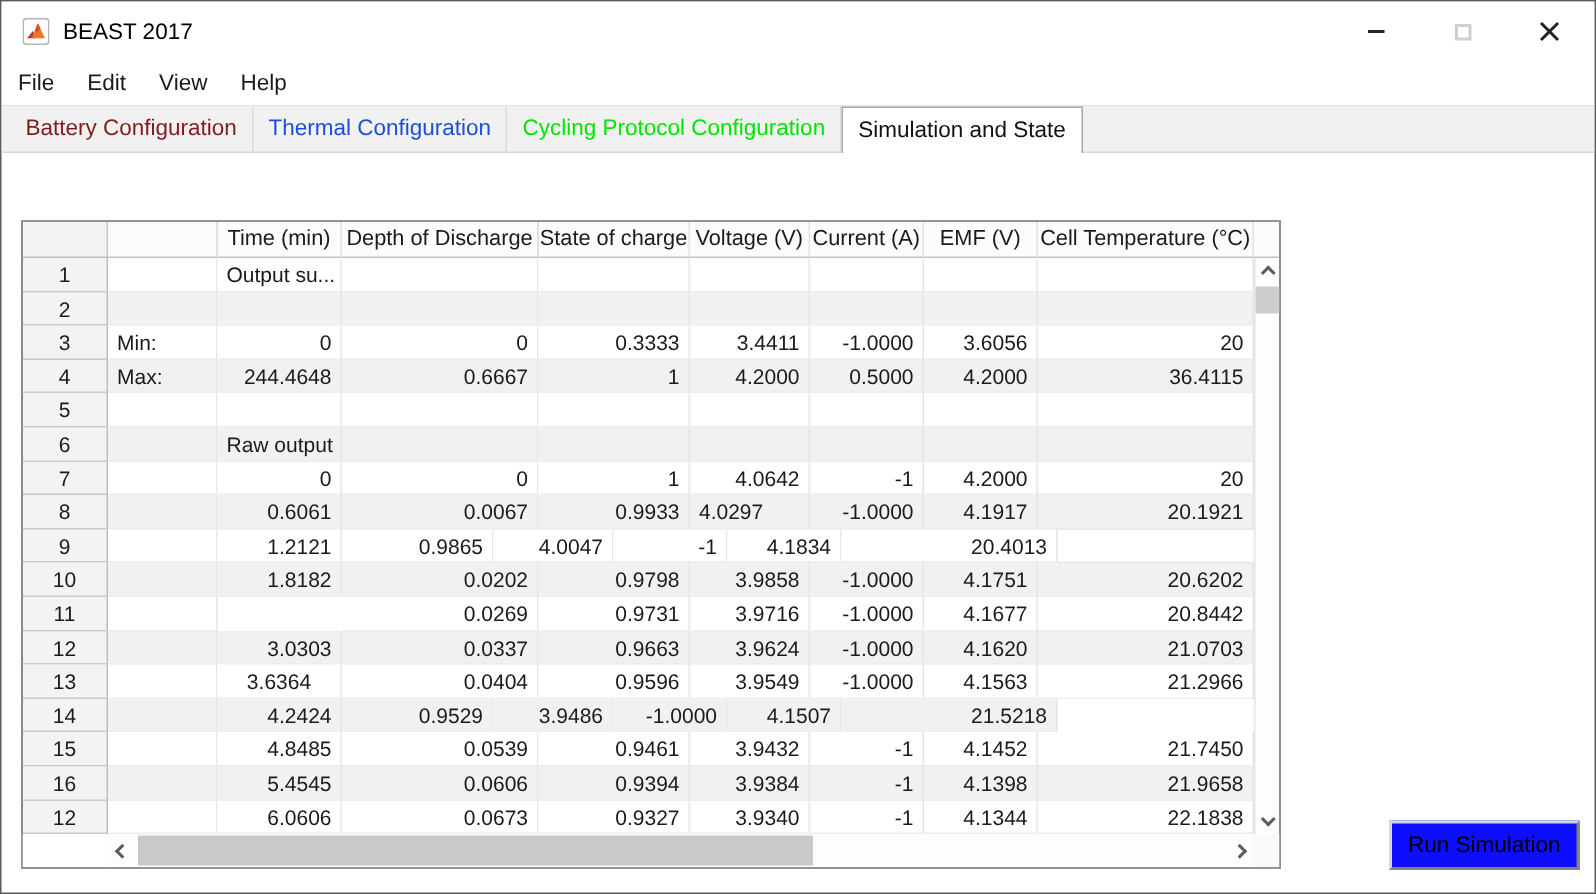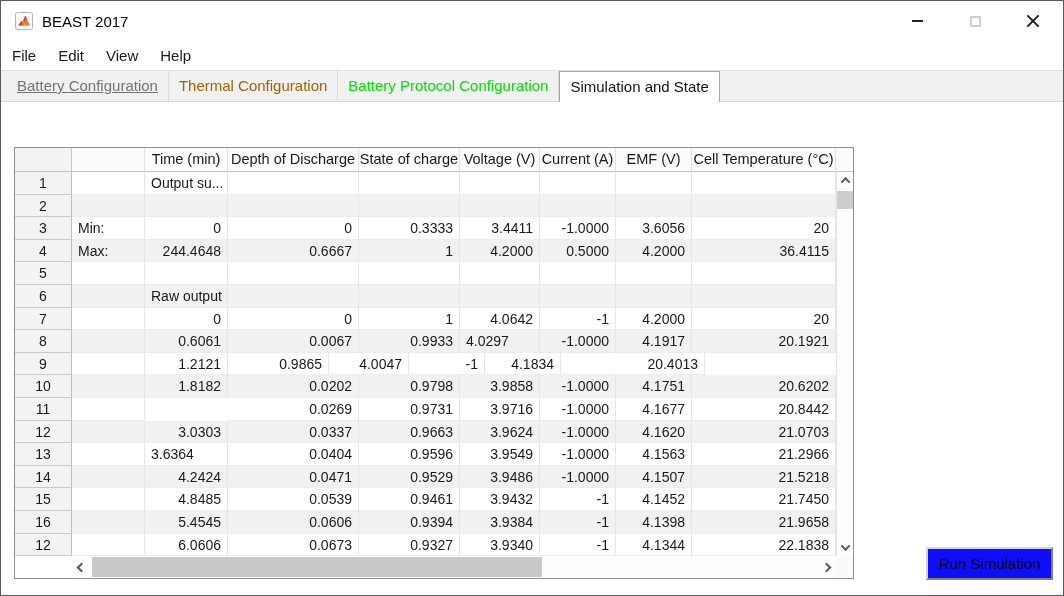--- a/index.html
+++ b/index.html
@@ -118,23 +118,23 @@
   </div>
 
   <div class="menubar">
     <span class="menuitem">File</span>
     <span class="menuitem">Edit</span>
     <span class="menuitem">View</span>
     <span class="menuitem">Help</span>
   </div>
 
   <div class="tabstrip">
-    <div class="tab" style="color: #737373; text-decoration: underline;">Battery Configuration</div>
-    <div class="tab" style="color: #a16207;">Thermal Configuration</div>
-    <div class="tab" style="color: rgb(0, 228, 0);">Battery Protocol Configuration</div>
+    <div class="tab" style="color: #7f1d1d;">Battery Configuration</div>
+    <div class="tab" style="color: #1d4ed8;">Thermal Configuration</div>
+    <div class="tab" style="color: rgb(0, 228, 0);">Cycling Protocol Configuration</div>
     <div class="tab active">Simulation and State</div>
   </div>
 
   <div class="datatable">
     <div class="thead">
         <div class="th corner" style="width: 57px;"></div>
         <div class="th" style="width: 73px;"></div>
         <div class="th" style="width: 83px;">Time (min)</div>
         <div class="th" style="width: 131px;">Depth of Discharge</div>
         <div class="th" style="width: 101px;">State of charge</div>
@@ -272,33 +272,32 @@
           <div class="td" style="width: 131px; text-align: right;">0.0337</div>
           <div class="td" style="width: 101px; text-align: right;">0.9663</div>
           <div class="td" style="width: 80px; text-align: right;">3.9624</div>
           <div class="td" style="width: 76px; text-align: right;">-1.0000</div>
           <div class="td" style="width: 76px; text-align: right;">4.1620</div>
           <div class="td" style="width: 144px; text-align: right;">21.0703</div>
         </div>
         <div class="tr">
           <div class="td rn" style="width: 57px;">13</div>
           <div class="td" style="width: 73px; text-align: left;"></div>
-          <div class="td" style="width: 83px; text-align: left;">3.6364</div>
+          <div class="td" style="width: 83px; text-align: center;">3.6364</div>
           <div class="td" style="width: 131px; text-align: right;">0.0404</div>
           <div class="td" style="width: 101px; text-align: right;">0.9596</div>
           <div class="td" style="width: 80px; text-align: right;">3.9549</div>
           <div class="td" style="width: 76px; text-align: right;">-1.0000</div>
           <div class="td" style="width: 76px; text-align: right;">4.1563</div>
           <div class="td" style="width: 144px; text-align: right;">21.2966</div>
         </div>
         <div class="tr alt">
           <div class="td rn" style="width: 57px;">14</div>
           <div class="td" style="width: 73px; text-align: left;"></div>
           <div class="td" style="width: 83px; text-align: right;">4.2424</div>
-          <div class="td" style="width: 131px; text-align: right;">0.0471</div>
           <div class="td" style="width: 101px; text-align: right;">0.9529</div>
           <div class="td" style="width: 80px; text-align: right;">3.9486</div>
           <div class="td" style="width: 76px; text-align: right;">-1.0000</div>
           <div class="td" style="width: 76px; text-align: right;">4.1507</div>
           <div class="td" style="width: 144px; text-align: right;">21.5218</div>
         </div>
         <div class="tr">
           <div class="td rn" style="width: 57px;">15</div>
           <div class="td" style="width: 73px; text-align: left;"></div>
           <div class="td" style="width: 83px; text-align: right;">4.8485</div>

